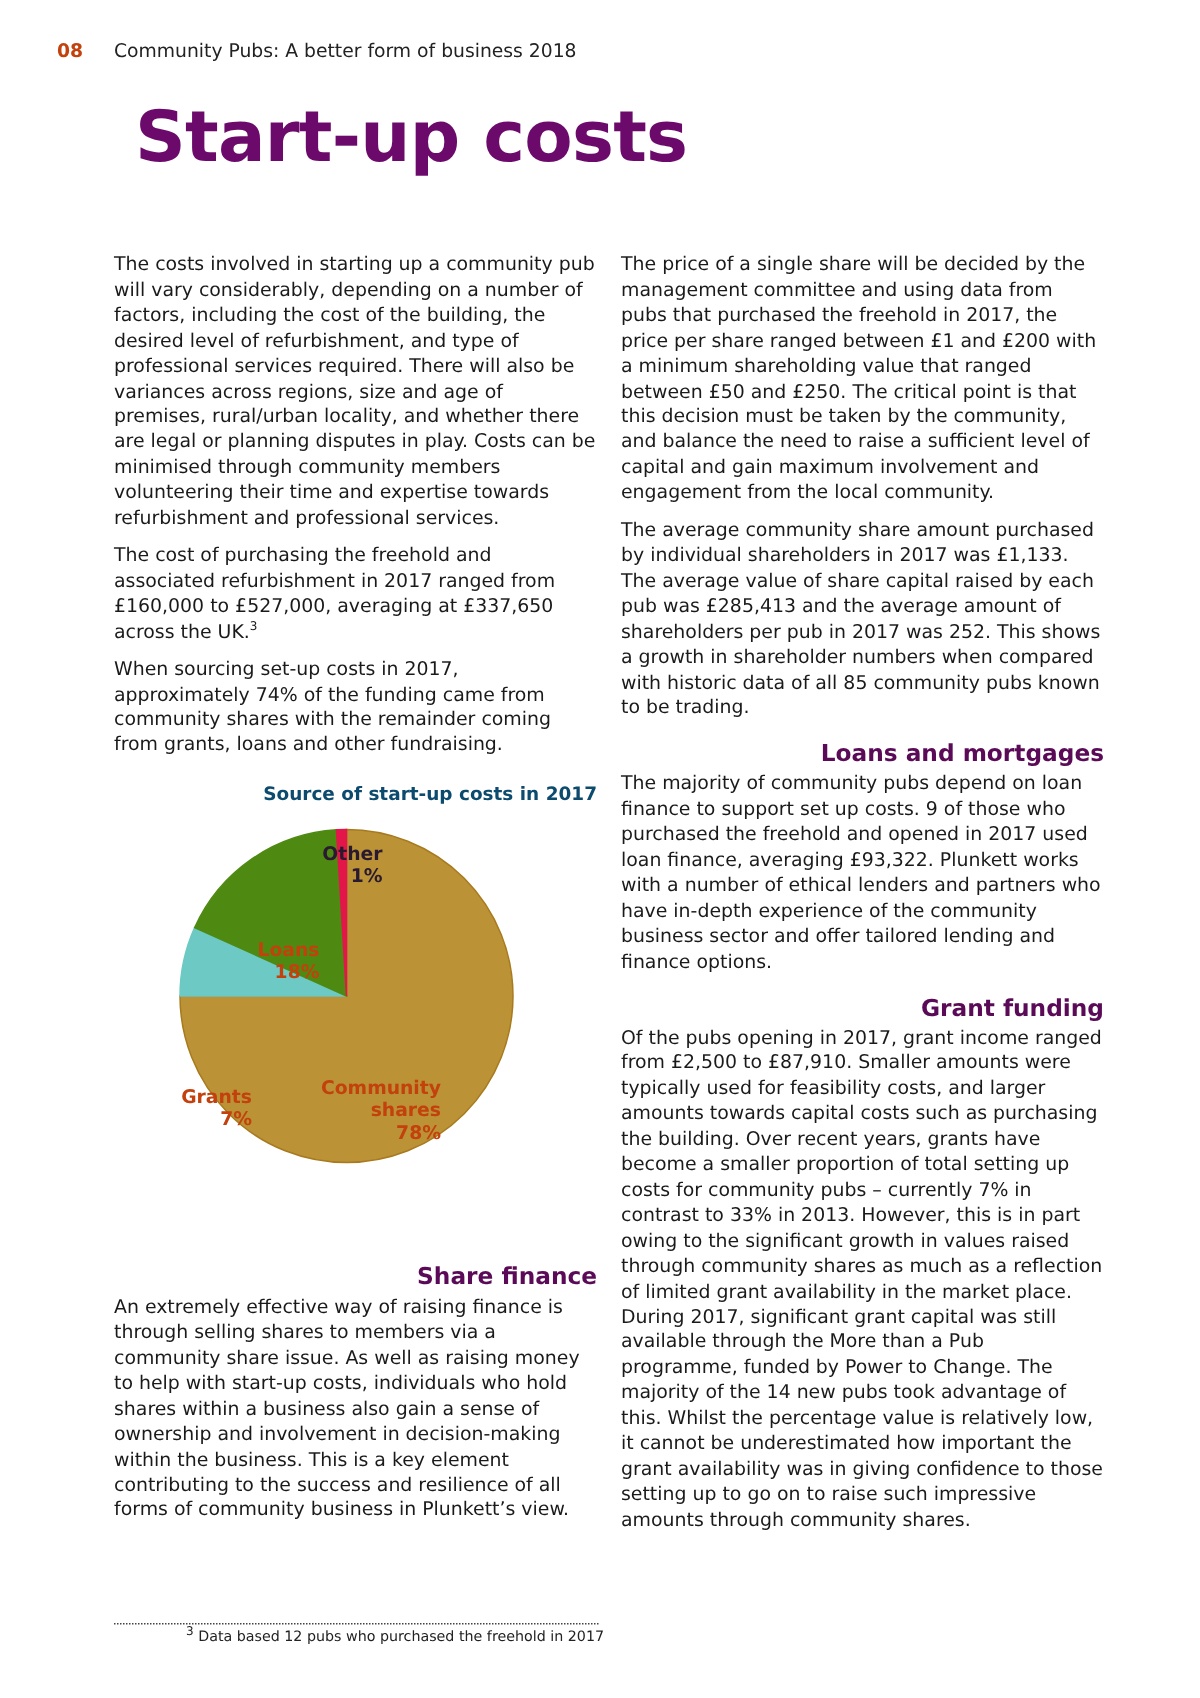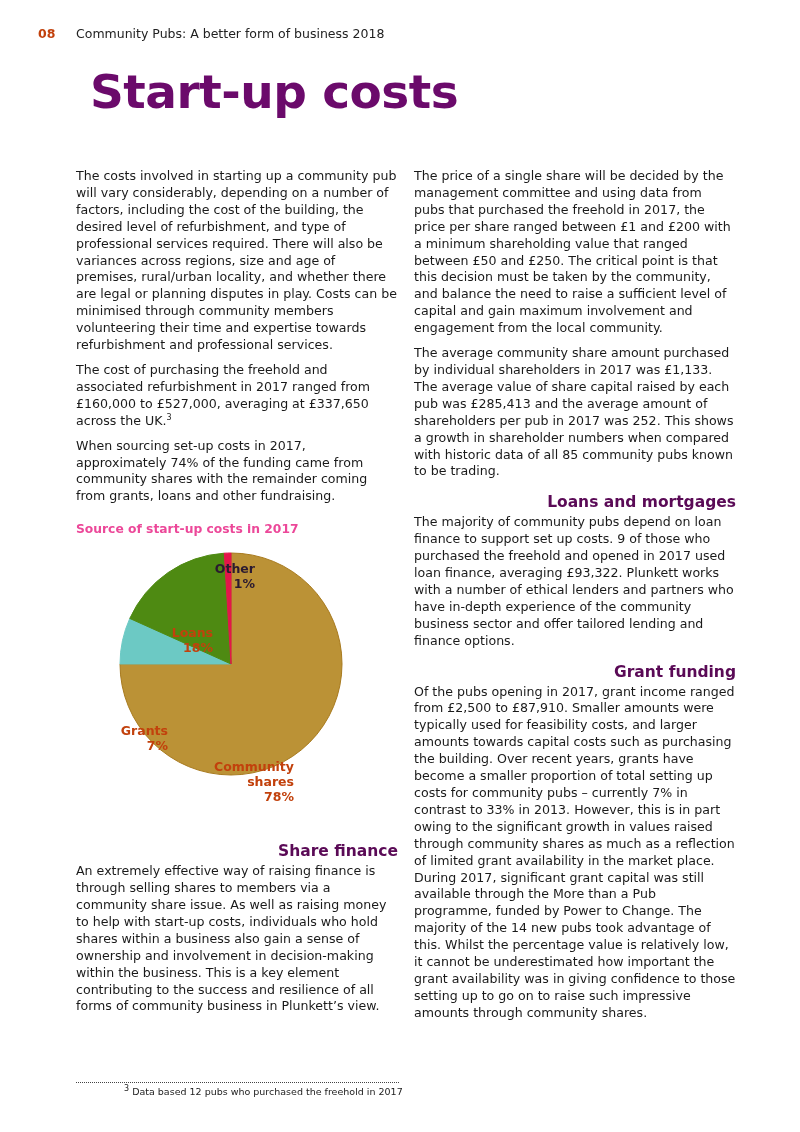--- a/index.html
+++ b/index.html
@@ -6,21 +6,21 @@
   body { width: 800px; height: 1132px; position: relative; overflow: hidden;
          font-family: "DejaVu Sans", sans-serif; color: #1a1a1a; }
   .page-num { position: absolute; left: 38px; top: 26px; font-size: 12.5px; font-weight: bold; color: #c2410c; text-align: right; }
   .running-title { position: absolute; left: 76px; top: 26px; font-size: 12.5px; color: #222; }
   .page-title { position: absolute; left: 74px; top: 52px; font-size: 47px; font-weight: bold; color: #6b0a6b; letter-spacing: -0.5px; margin: 16px; line-height: 1; }
   .col { position: absolute; top: 168px; width: 322px; font-size: 12.6px; line-height: 16.9px; }
   .col-left { left: 76px; }
   .col-right { left: 414px; }
   .col p { margin: 0 0 8px 0; }
   .col h2 { margin: 0 0 2px 0; font-size: 15.5px; font-weight: bold; color: #5a0a56; line-height: 20px; text-align: right; }
-  .chart-title { font-size: 12.3px; font-weight: bold; color: #ec4899; margin: 0; }
+  .chart-title { font-size: 12.3px; font-weight: bold; color: #0c4a6e; margin: 0; text-align: right; }
   .chart-wrap { position: relative; height: 320px; }
   .pie-svg { position: absolute; left: 40px; top: 28px; }
   .pie-label { position: absolute; font-weight: bold; text-align: right; font-size: 12.5px; line-height: 15px; }
   .pie-label.light { color: #c2410c; }
   .pie-label.dark { color: #2a1a30; }
   .sup { font-size: 8px; vertical-align: super; line-height: 0; }
   .footnote-rule { position: absolute; left: 76px; top: 1082px; width: 323px; border-top: 1px dotted #444; }
   .footnote { position: absolute; left: 76px; top: 1086px; font-size: 9.5px; color: #222; margin-left: 48px; }
 </style>
 </head>
@@ -50,21 +50,21 @@
       <div>1%</div>
     </div>
     <div class="pie-label light" style="left:87px; top:104px; width:50px;">
       <div>Loans</div>
       <div>18%</div>
     </div>
     <div class="pie-label light" style="left:42px; top:154px; width:50px;margin-top:48px;">
       <div>Grants</div>
       <div>7%</div>
     </div>
-    <div class="pie-label light" style="left:128px; top:196px; width:90px;margin-top:42px;">
+    <div class="pie-label light" style="left:128px; top:196px; width:90px;">
       <div>Community</div>
       <div>shares</div>
       <div>78%</div>
     </div>
   </div>
 
   <h2>Share finance</h2>
   <p>An extremely effective way of raising finance is through selling shares to members via a community share issue. As well as raising money to help with start-up costs, individuals who hold shares within a business also gain a sense of ownership and involvement in decision-making within the business. This is a key element contributing to the success and resilience of all forms of community business in Plunkett’s view.</p>
 </div>
 

